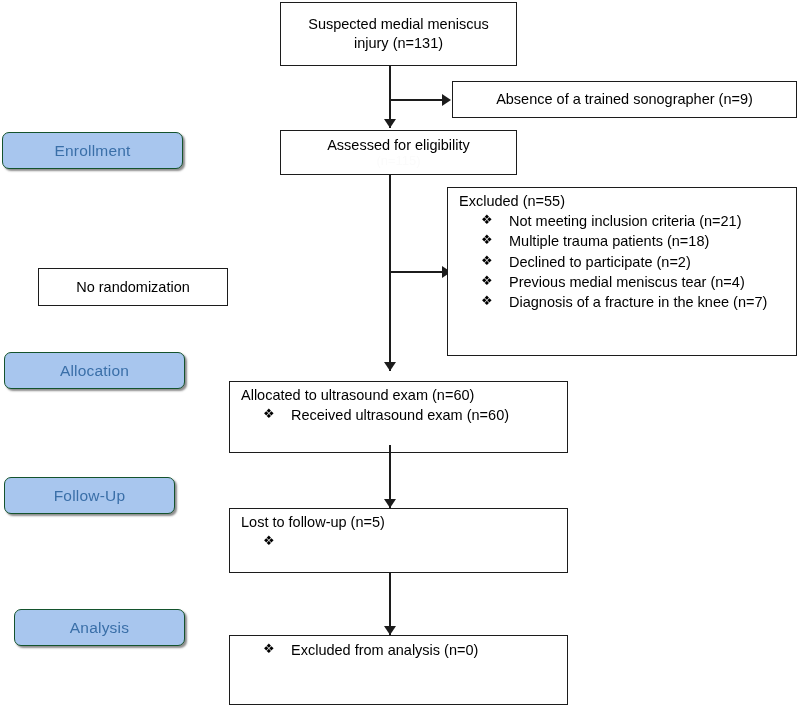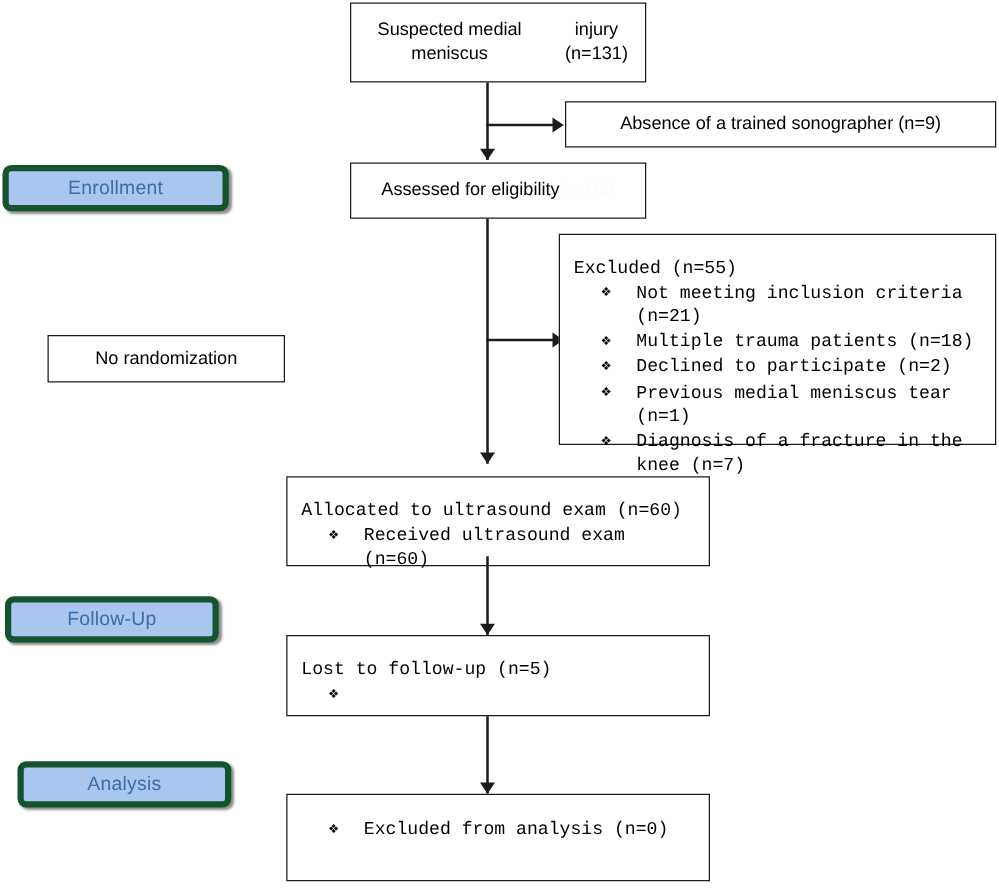--- a/index.html
+++ b/index.html
@@ -21,21 +21,21 @@
     left: 0;
     top: 0;
     width: 799px;
     height: 710px;
   }
 
   
   .stage-pill {
     position: absolute;
     box-sizing: border-box;
-    border: 5px solid #14532d;
+    border: 1px solid #14532d;
     border-radius: 7px;
     background: #a8c6ee;
     color: #3a6fa8;
     font-size: 15.5px;
     display: flex;
     align-items: center;
     justify-content: center;
     letter-spacing: .2px;
     box-shadow: 2px 2px 2px rgba(0,0,0,.45);
   }
@@ -44,28 +44,27 @@
   .node {
     position: absolute;
     box-sizing: border-box;
     border: 1.4px solid #1c1c1c;
     background: #ffffff;
     font-size: 14.5px;
     line-height: 1.30;
   }
   .node.centered {
     display: flex;
-    flex-direction: row;
+    flex-direction: column;
     align-items: center;
     justify-content: center;
-    text-align: center;
+    text-align: right;
   }
   .node.padded {
-    padding: 18px 9px 7px 11px;
-    font-family: Liberation Mono, monospace;
+    padding: 4px 9px 7px 11px;
   }
 
   .node-title { display: block; }
 
   .faint {
     color: #fbfbfb;
     font-size: 13px;
     line-height: 1.15;
   }
 
@@ -121,20 +120,23 @@
 </style>
 </head>
 <body>
 
 <div id="flow-canvas">
 
   <div class="stage-pill" style="left:2px; top:132px; width:181px; height:37px;">
     <span>Enrollment</span>
   </div>
 
+  <div class="stage-pill" style="left:4px; top:352px; width:181px; height:37px;">
+    <span>Allocation</span>
+  </div>
 
   <div class="stage-pill" style="left:14px; top:609px; width:171px; height:37px;">
     <span>Analysis</span>
   </div>
 
   <div class="stage-pill" style="left:4px; top:477px; width:171px; height:37px;">
     <span>Follow-Up</span>
   </div>
 
   <div class="node centered" style="left:280px; top:2px; width:237px; height:64px;">
@@ -177,21 +179,21 @@
       <li>
         <span class="bullet-glyph">❖</span>
         <span>Multiple trauma patients (n=18)</span>
       </li>
       <li>
         <span class="bullet-glyph">❖</span>
         <span>Declined to participate (n=2)</span>
       </li>
       <li>
         <span class="bullet-glyph">❖</span>
-        <span>Previous medial meniscus tear (n=1)</span>
+        <span>Previous medial meniscus tear (n=4)</span>
       </li>
       <li>
         <span class="bullet-glyph">❖</span>
         <span>Diagnosis of a fracture in the knee (n=7)</span>
       </li>
     </ul>
   </div>
 
   <div class="node padded" style="left:229px; top:381px; width:339px; height:72px;">
     <span class="node-title">Allocated to ultrasound exam (n=60)</span>

